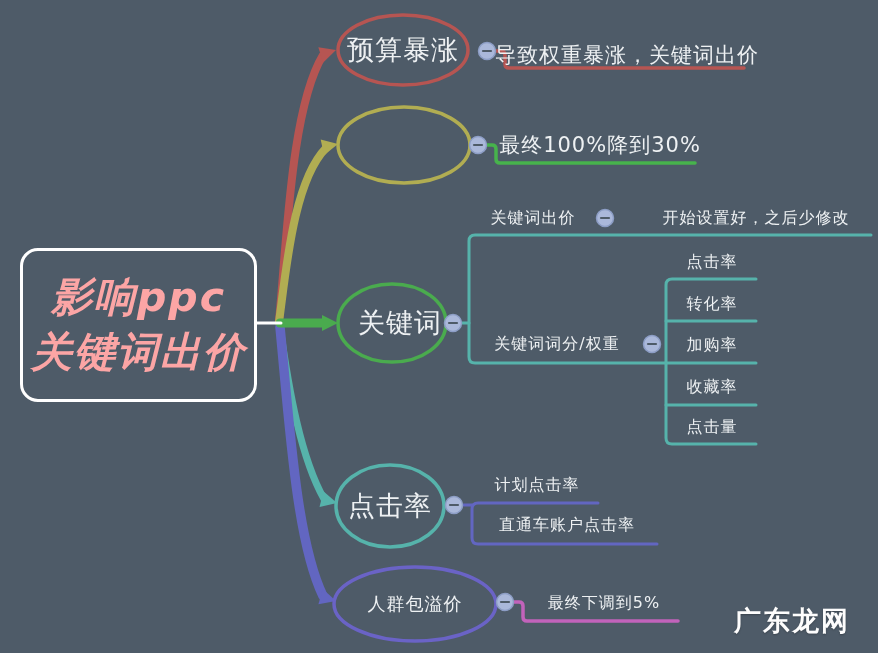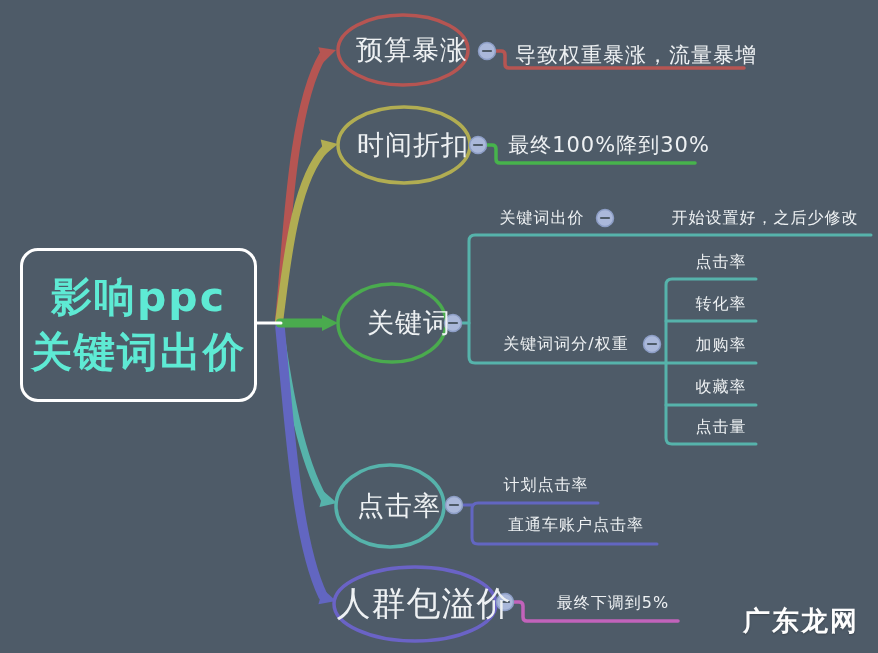--- a/index.html
+++ b/index.html
@@ -4,34 +4,34 @@
 <style>
   html,body{margin:0;padding:0;background:#2c343a;}
   #stage{
     position:relative;width:878px;height:653px;overflow:hidden;
     background:#4e5b68;
     font-family:"DejaVu Sans","Liberation Sans",sans-serif;
   }
   #wires{position:absolute;left:0;top:0;z-index:1;}
   .txt{
     position:absolute;transform:translate(-50%,-50%);
-    white-space:nowrap;color:#eef1f3;z-index:2;margin-left:9px;
+    white-space:nowrap;color:#eef1f3;z-index:2;
   }
   .lbl{font-size:27px;font-weight:500;letter-spacing:1px;}
   .sub{font-size:16px;letter-spacing:1px;}
   .sub-lg{font-size:21px;letter-spacing:1px;}
   .root-box{
     position:absolute;left:20px;top:248px;width:237px;height:154px;
     box-sizing:border-box;border:3px solid #ffffff;border-radius:18px;
     display:flex;flex-direction:column;align-items:center;justify-content:center;
     z-index:2;
   }
   .root-line{
-    color:#5eead4;font-size:41px;font-weight:bold;line-height:55px;
-    letter-spacing:2px;white-space:nowrap;
+    color:#fca5a5;font-size:41px;font-weight:bold;line-height:55px;
+    letter-spacing:2px;white-space:nowrap;font-style:italic;
   }
   .watermark{
     font-size:27px;font-weight:bold;color:#fdfdfd;letter-spacing:2px;
     text-shadow:0 1px 2px rgba(0,0,0,0.25);
   }
 </style>
 </head>
 <body>
 
 <div id="stage">
@@ -102,26 +102,25 @@
         <line x1="-4" y1="0" x2="4" y2="0" stroke="#4e5b68" stroke-width="2.2" stroke-linecap="round"></line>
     </g>
   </svg>
 
   <div class="root-box">
     <div class="root-line">影响ppc</div>
     <div class="root-line">关键词出价</div>
   </div>
 
   <div class="txt lbl" style="left:403px;top:50px;">预算暴涨</div>
-  <div class="txt lbl" style="left:404px;top:145px;">时间折扣</div>
   <div class="txt lbl" style="left:400px;top:323px;text-align:right;">关键词</div>
   <div class="txt lbl" style="left:390px;top:506px;">点击率</div>
-  <div class="txt lbl" style="left:415px;top:604px;font-size:34px;text-align:right;">人群包溢价</div>
+  <div class="txt lbl" style="left:415px;top:604px;font-size:18px;text-align:right;">人群包溢价</div>
 
-  <div class="txt sub-lg" style="left:627px;top:55px;">导致权重暴涨，流量暴增</div>
+  <div class="txt sub-lg" style="left:627px;top:55px;">导致权重暴涨，关键词出价</div>
   <div class="txt sub-lg" style="left:600px;top:145px;">最终100%降到30%</div>
 
   <div class="txt sub" style="left:533px;top:218px;">关键词出价</div>
   <div class="txt sub" style="left:756px;top:218px;">开始设置好，之后少修改</div>
   <div class="txt sub" style="left:557px;top:344px;">关键词词分/权重</div>
 
   <div class="txt sub" style="left:712px;top:262px;">点击率</div>
   <div class="txt sub" style="left:712px;top:304px;text-align:right;">转化率</div>
   <div class="txt sub" style="left:712px;top:345px;">加购率</div>
   <div class="txt sub" style="left:712px;top:387px;font-family:Liberation Mono, monospace;">收藏率</div>

